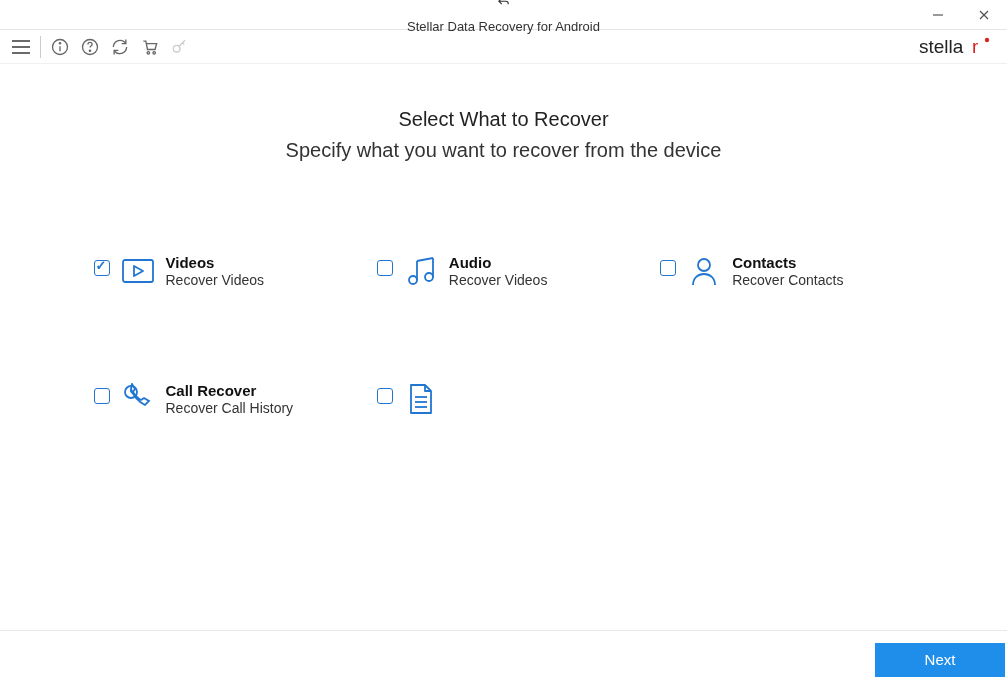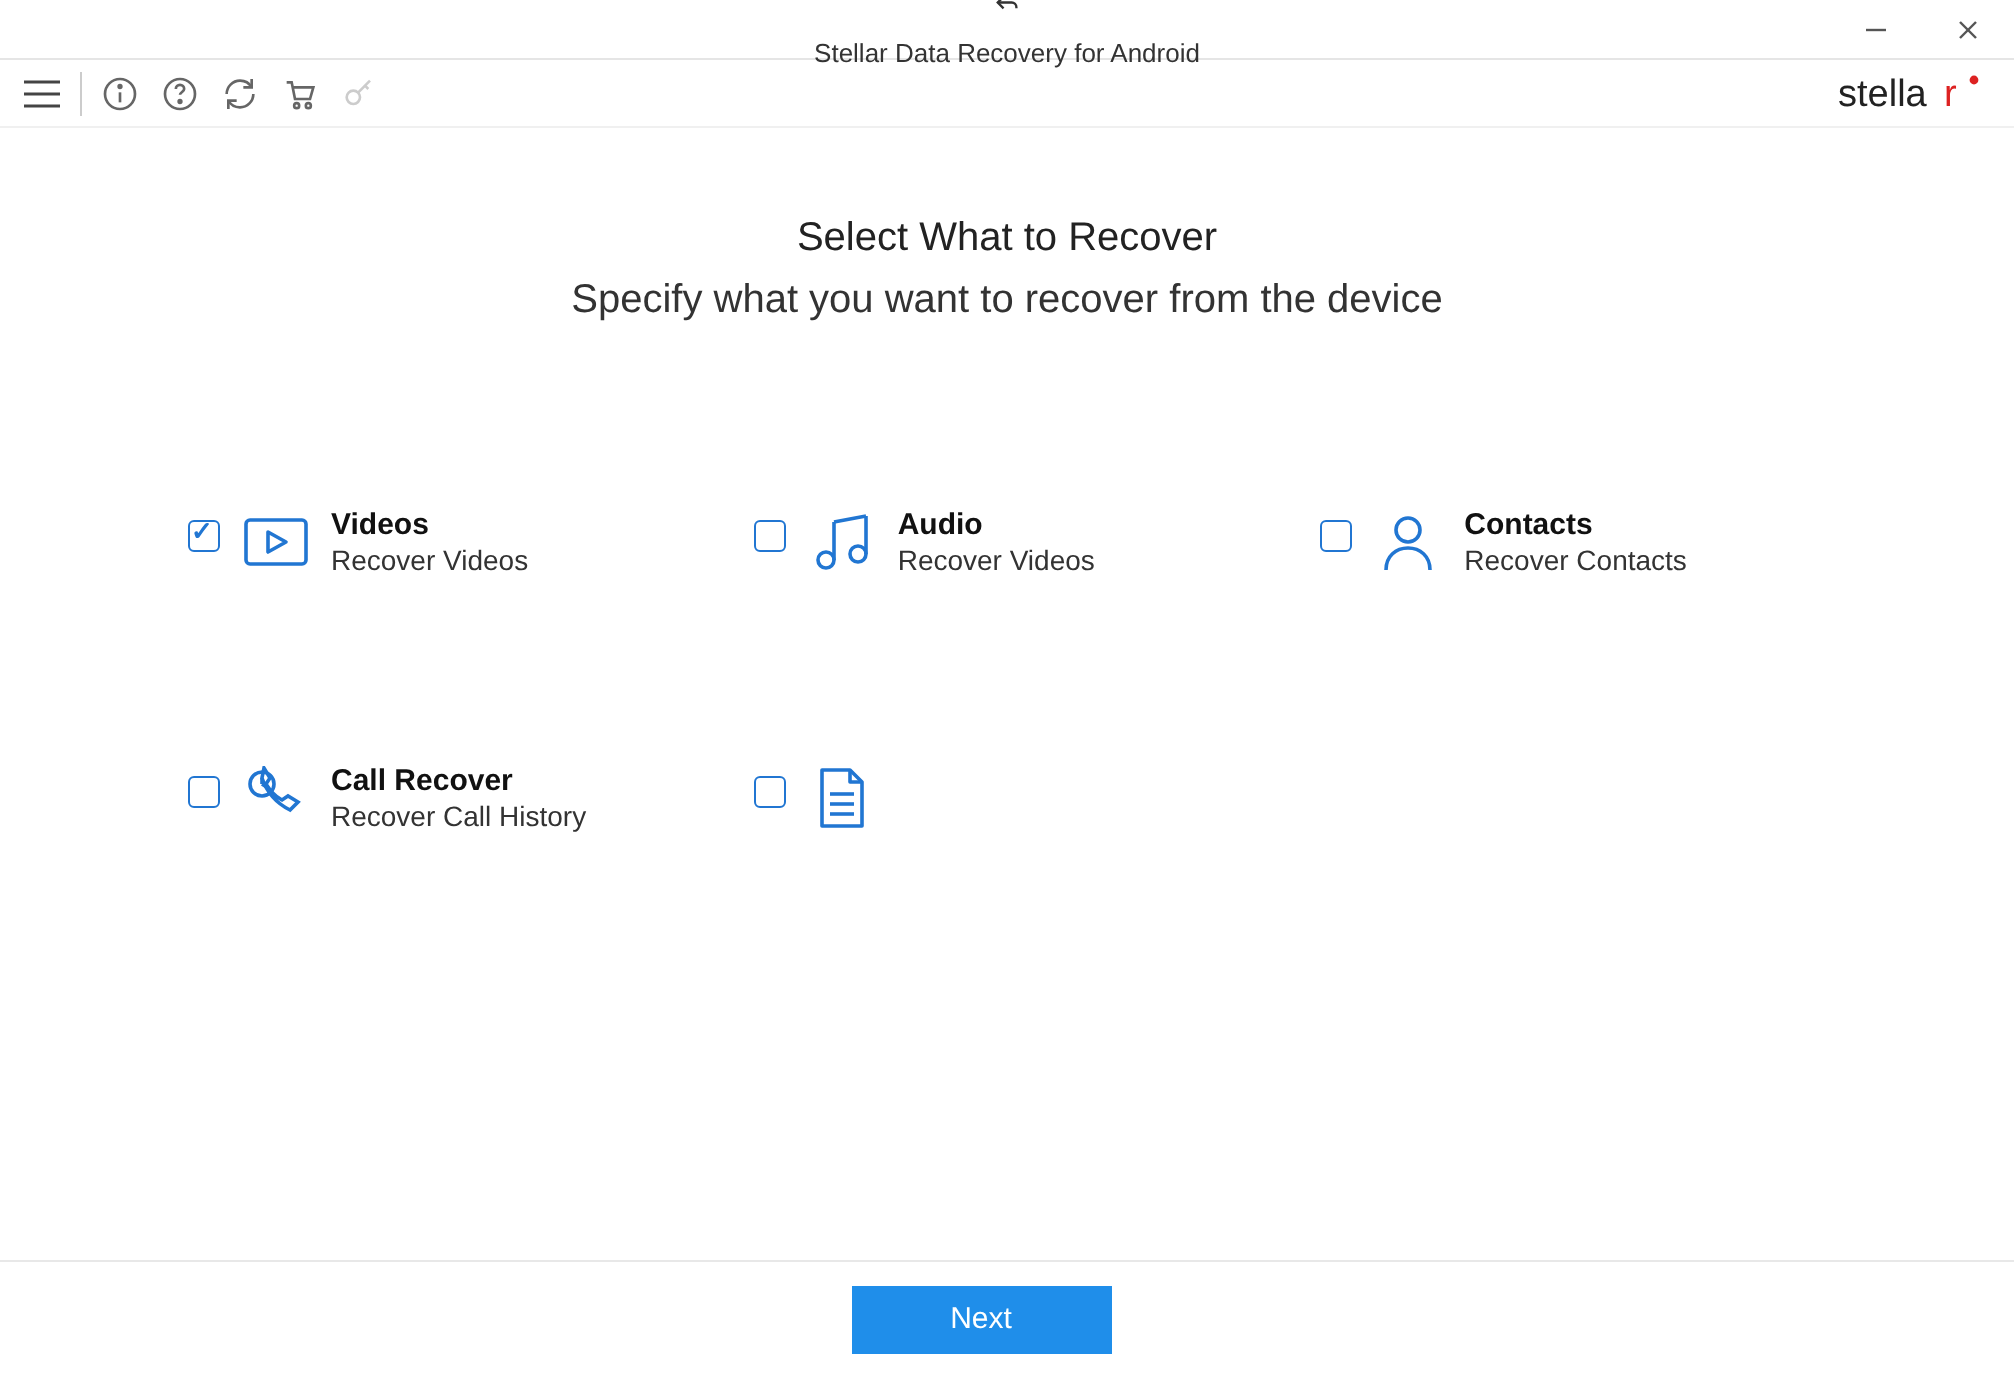--- a/index.html
+++ b/index.html
@@ -158,22 +158,22 @@
   }
   .footer {
     position: absolute;
     bottom: 0;
     left: 0;
     right: 0;
     height: 58px;
     border-top: 1px solid #e8e8e8;
     display: flex;
     align-items: center;
-    justify-content: center;
-    padding-right: 26px;
+    justify-content: flex-end;
+    padding-right: 2px;
     background: #fff;
   }
   .next-btn {
     background: #1f8eea;
     color: #fff;
     border: none;
     width: 130px;
     height: 34px;
     font-size: 15px;
     cursor: pointer;

